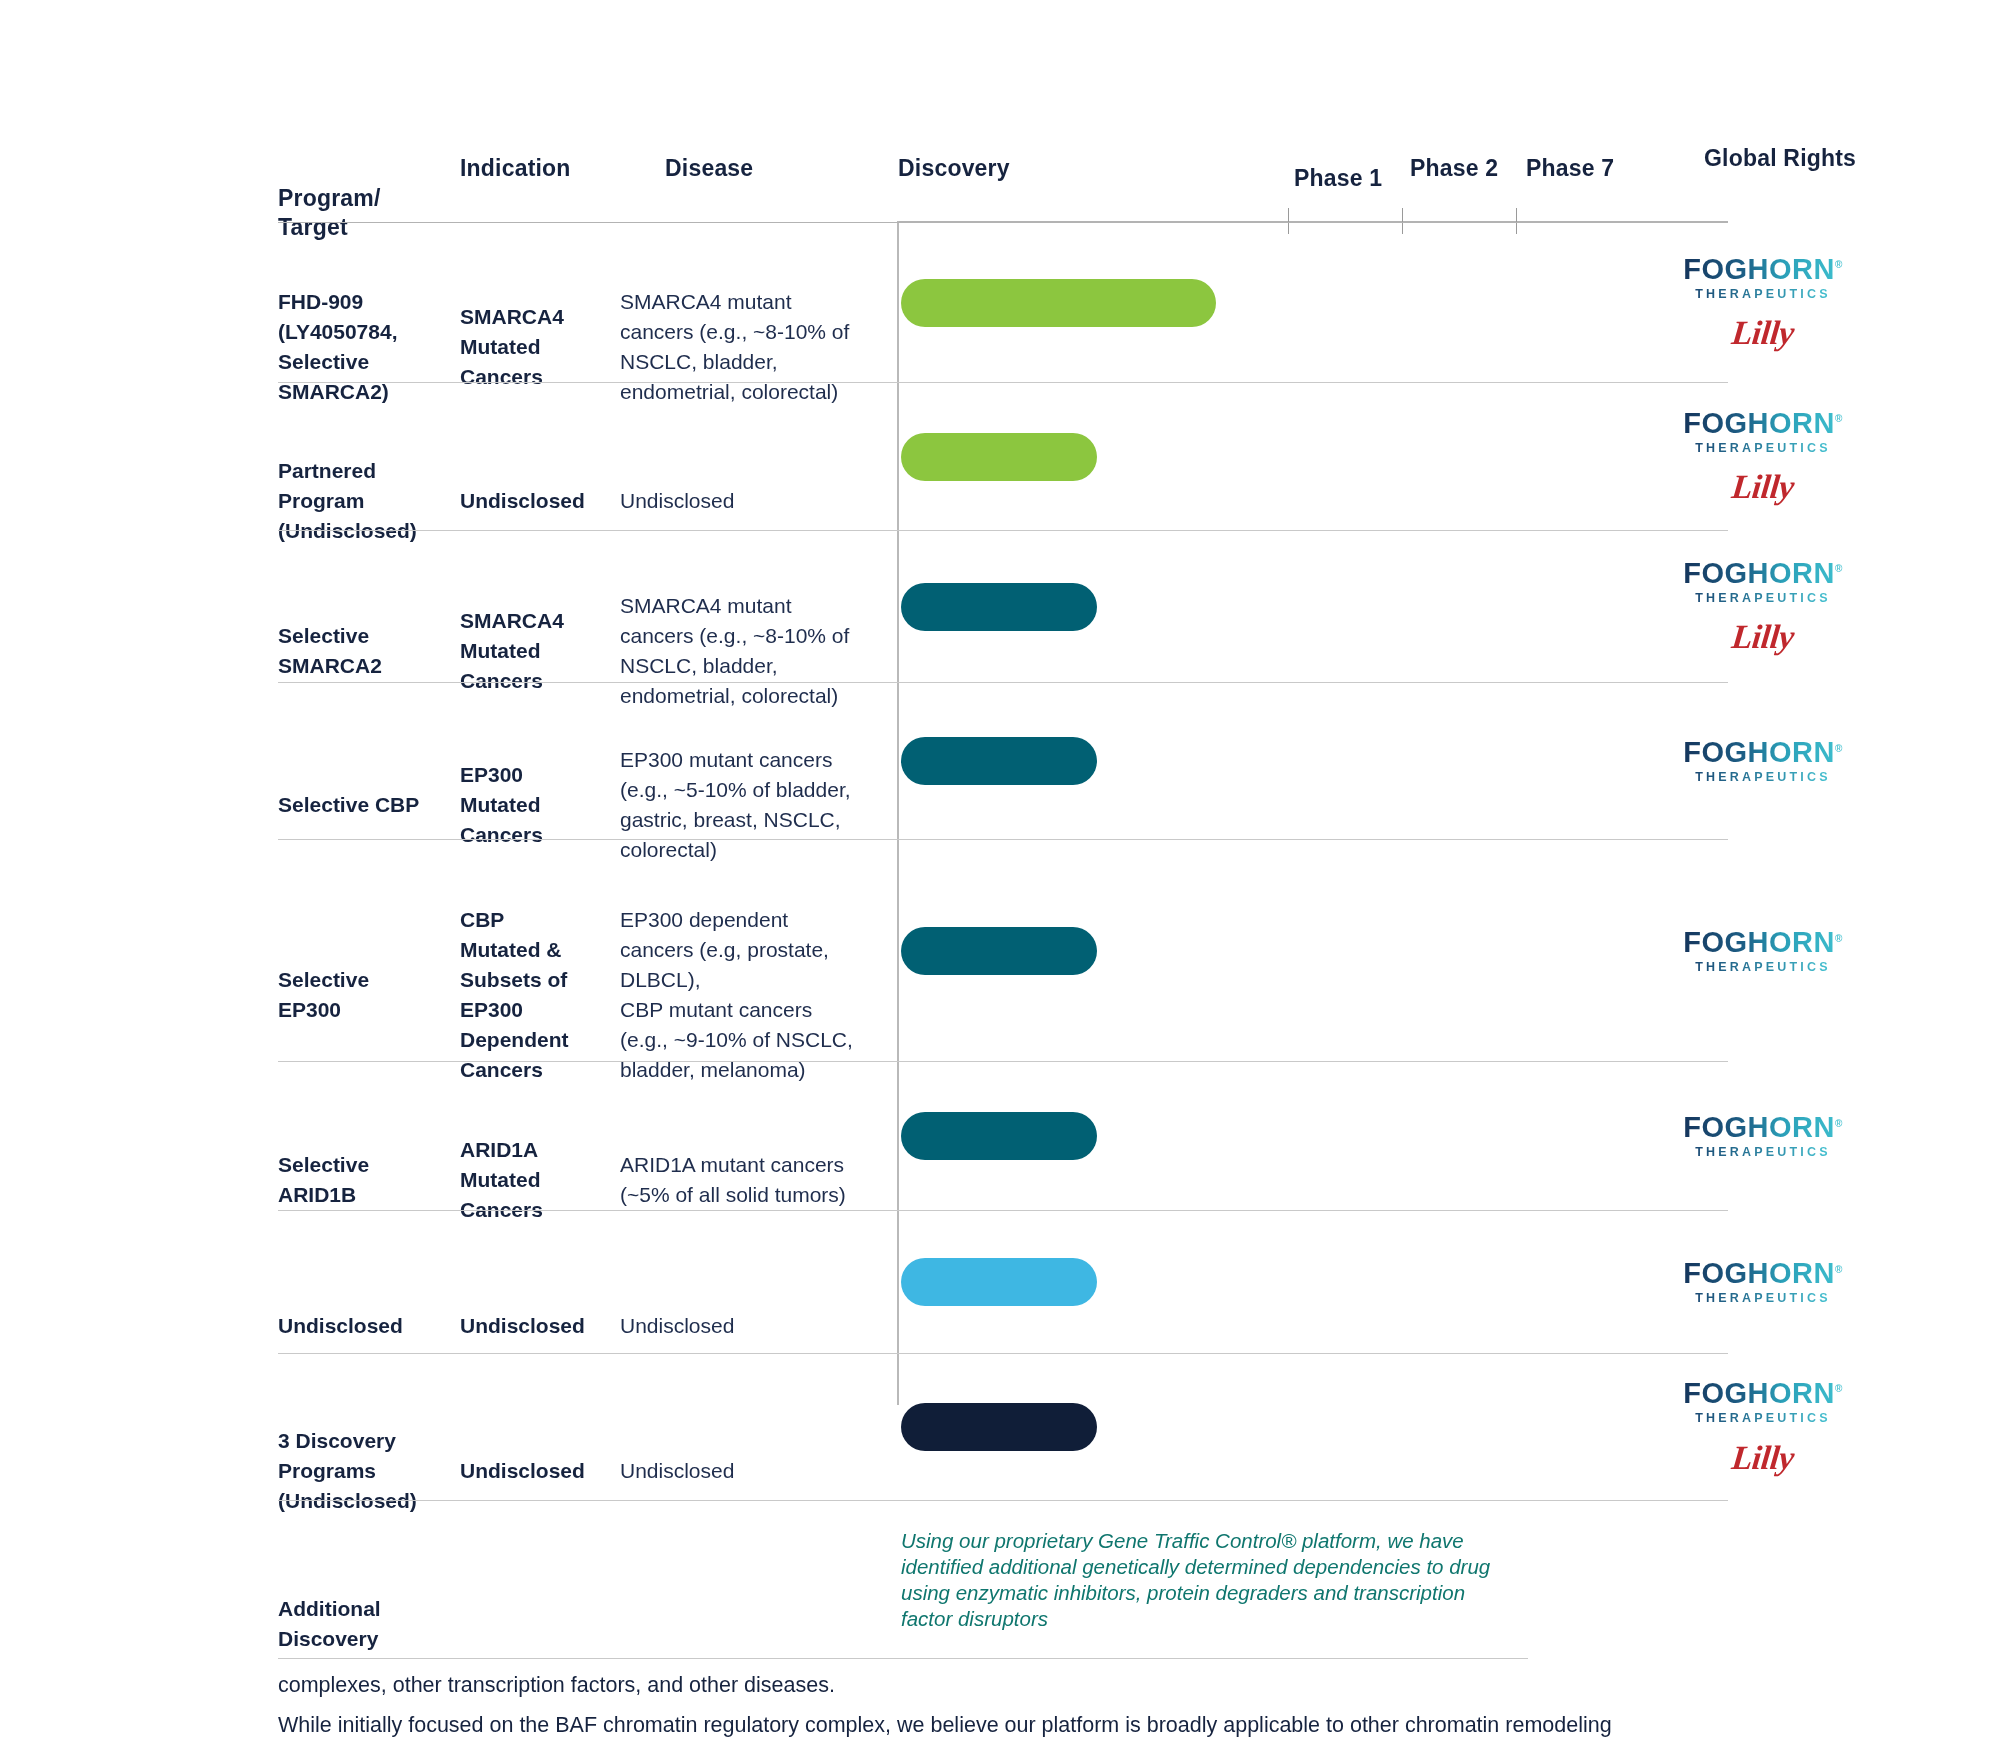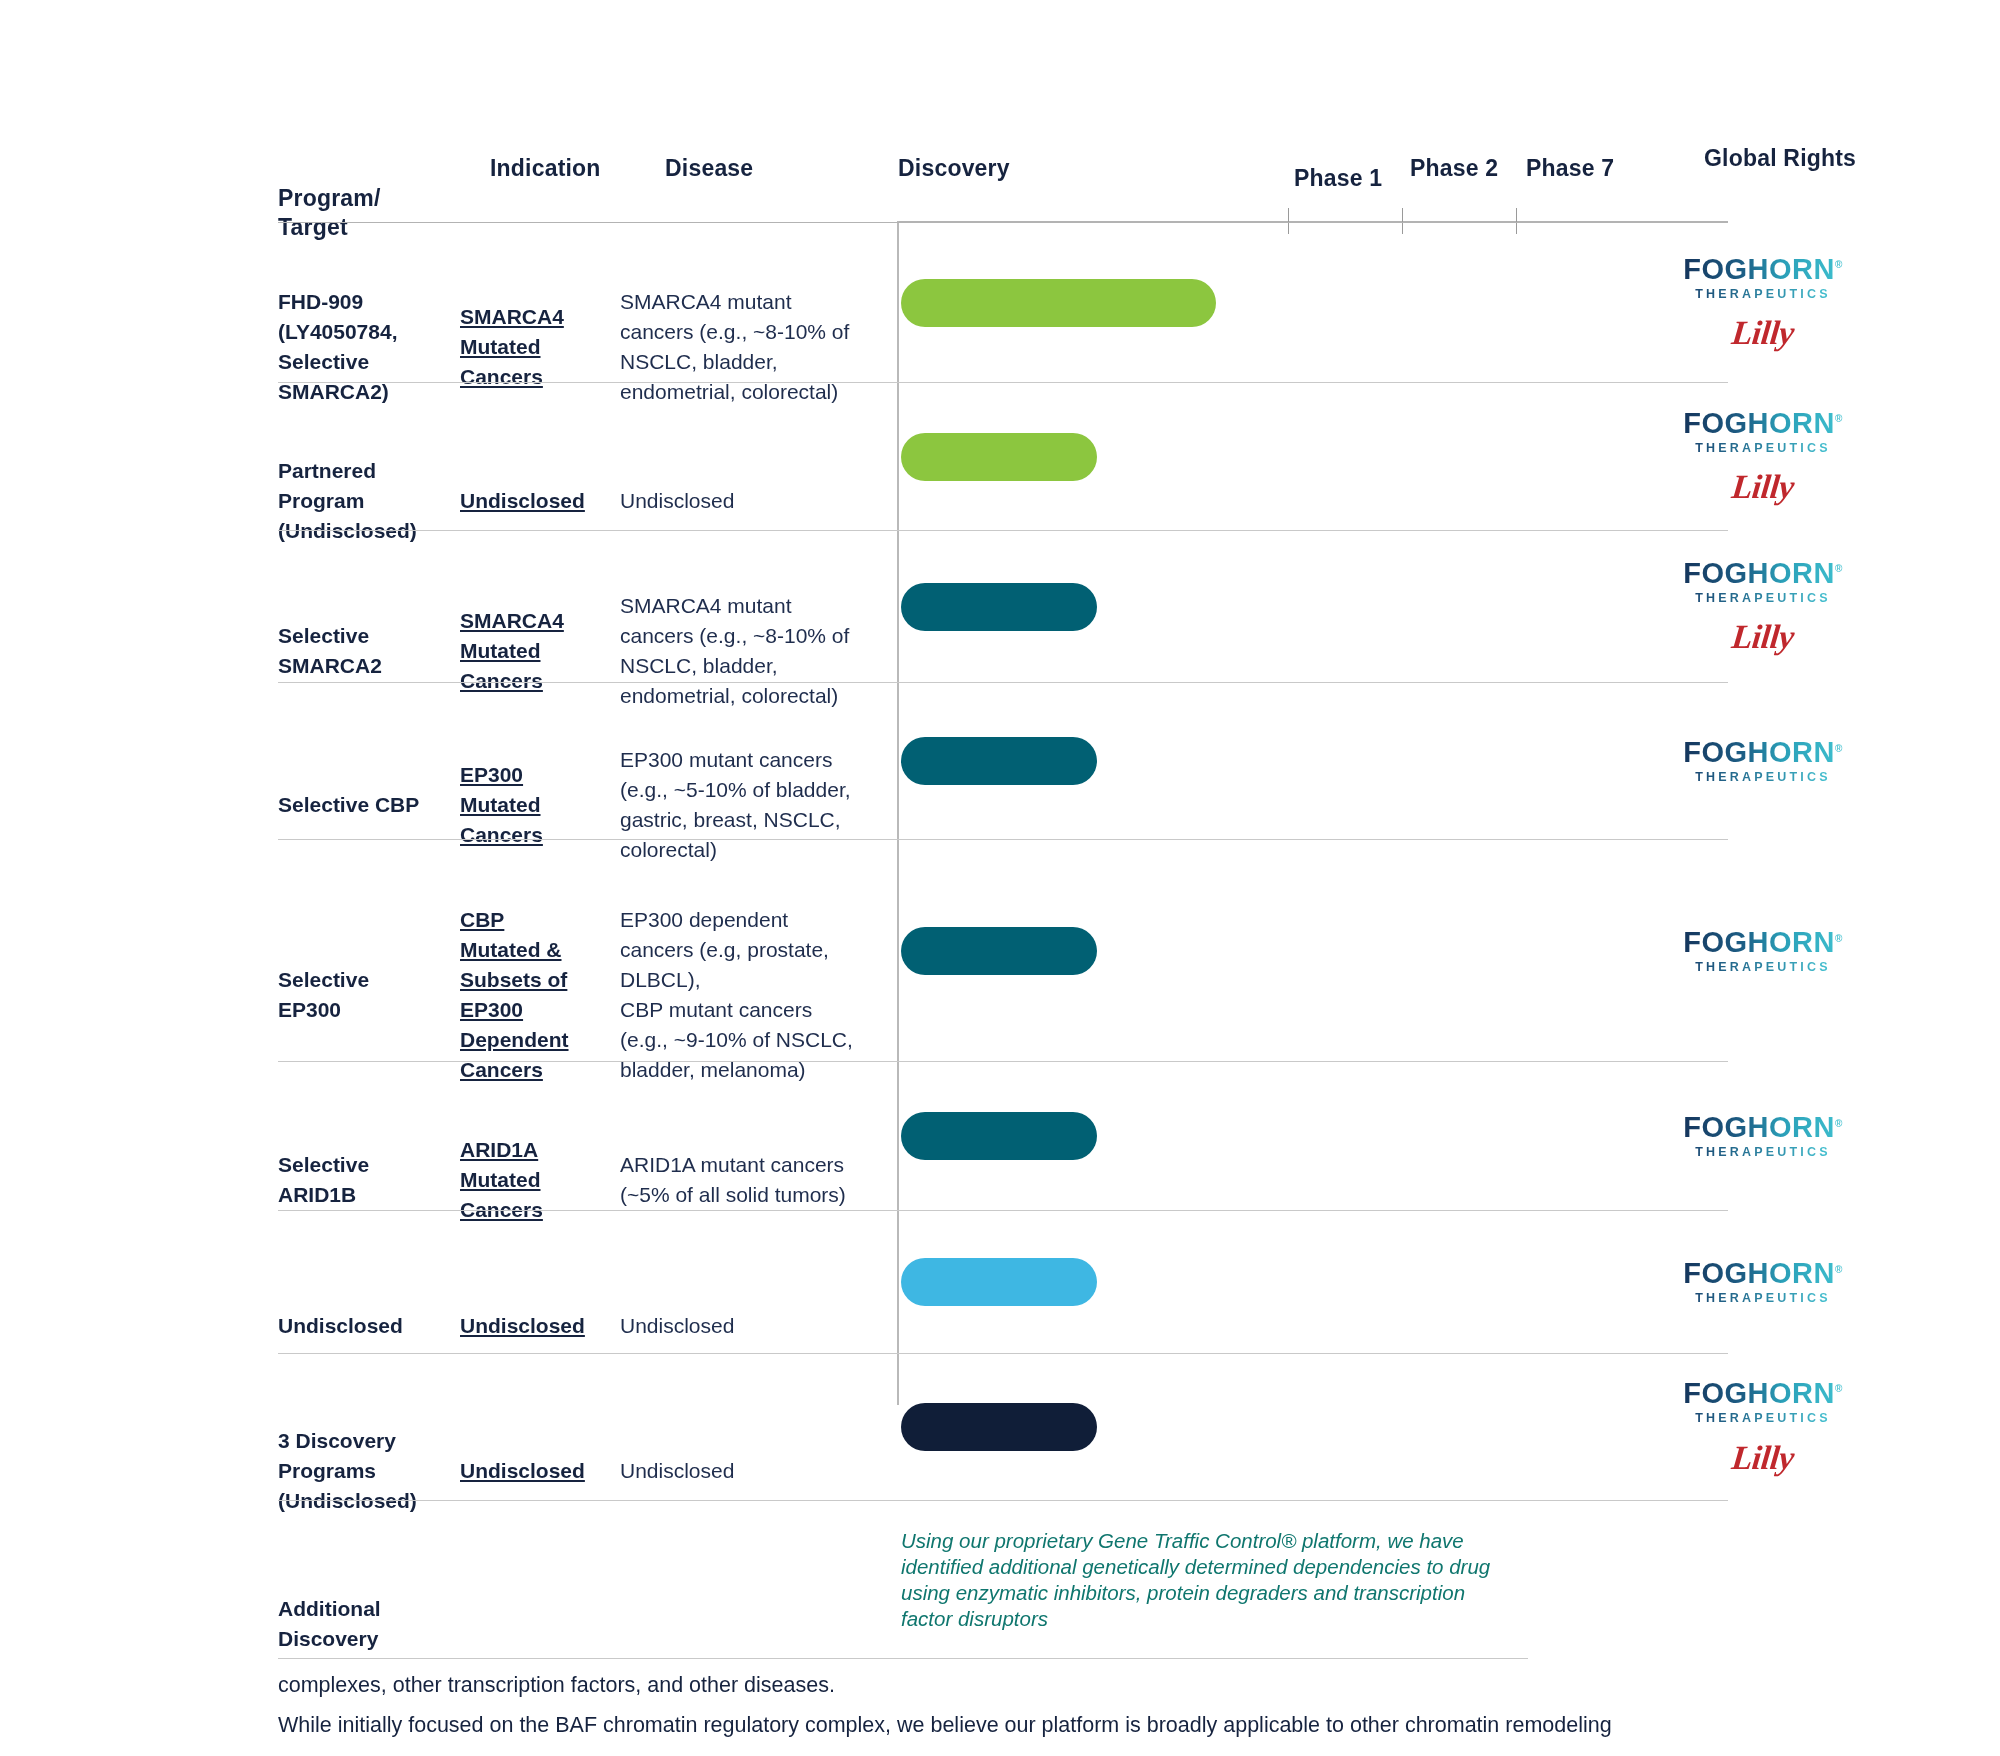--- a/index.html
+++ b/index.html
@@ -45,21 +45,21 @@
   }
   .hdr-cell {
     position: absolute;
     font-weight: bold;
     font-size: 23px;
     line-height: 29px;
     color: #16233f;
     letter-spacing: .2px;
   }
   .h-program   { left: 0px;   top: 20px; width: 170px; }
-  .h-indication{ left: 182px; top: 34px; width: 150px; margin-left: 30px; }
+  .h-indication{ left: 182px; top: 34px; width: 150px; }
   .h-disease   { left: 342px; top: 34px; width: 160px; margin-left: 45px; }
   .h-discovery { left: 620px; top: 34px; width: 200px; }
   .h-phase1    { left: 1016px;top: 44px; width: 120px; }
   .h-phase2    { left: 1132px;top: 34px; width: 120px; }
   .h-phase3    { left: 1248px;top: 34px; width: 120px; }
   .h-rights    { left: 1380px;top: 24px; width: 220px; margin-left: 46px; }
 
   
   .axis {
     position: absolute;
@@ -113,21 +113,20 @@
     line-height: 30px;
     color: #16233f;
   }
   .c-indication {
     left: 182px;
     width: 150px;
     font-weight: bold;
     font-size: 21px;
     line-height: 30px;
     color: #16233f;
-    text-decoration: underline;
   }
   .c-disease {
     left: 342px;
     width: 265px;
     font-weight: normal;
     font-size: 21px;
     line-height: 30px;
     color: #1f2d4d;
   }
   .c-rights {

